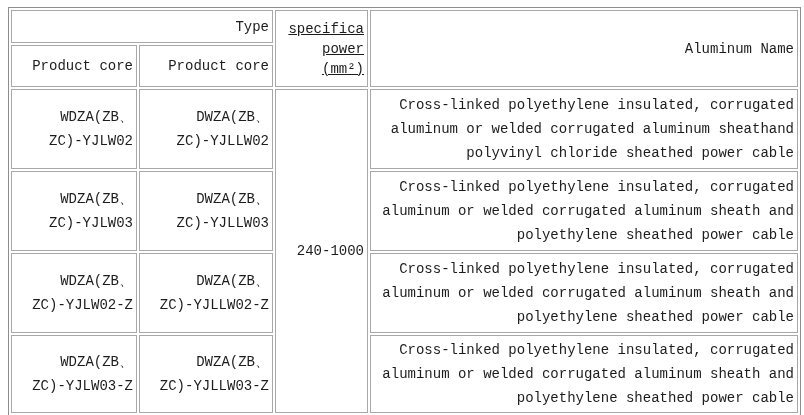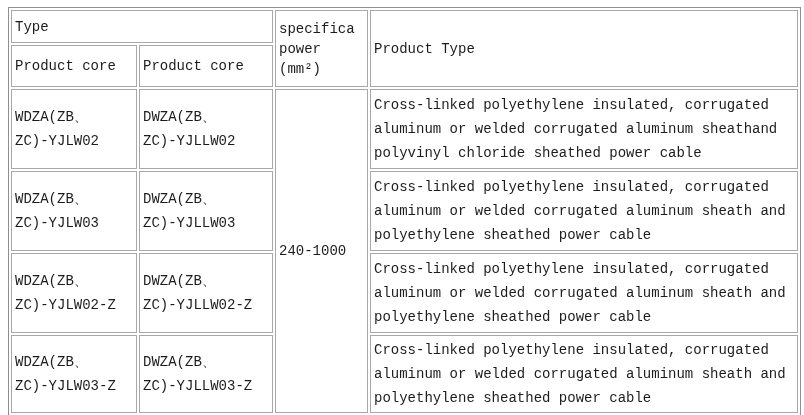--- a/index.html
+++ b/index.html
@@ -18,38 +18,38 @@
   table.spec-table {
     border-collapse: separate;
     border-spacing: 2px;
     border: 1px solid #8f8f8f;
     table-layout: fixed;
     background: #ffffff;
   }
   table.spec-table td {
     border: 1px solid #a8a8a8;
     box-sizing: border-box;
-    text-align: left;
+    text-align: right;
     vertical-align: middle;
     padding: 2px 3px;
     font-size: 14px;
     line-height: 24px;
     overflow: hidden;
   }
   col.c-copper   { width: 126px; }
   col.c-aluminum { width: 134px; }
   col.c-spec     { width: 93px;  }
   col.c-product  { width: 428px; }
 
   tr.h-row-1 { height: 33px; }
   tr.h-row-2 { height: 42px; }
   tr.d-row   { height: 80px; }
   tr.d-row-last { height: 71px; }
 
-  td.spec-header div { line-height: 20px; }
+  td.spec-header div { line-height: 20px; text-decoration: underline; }
   td.product-cell {
     text-align: left;
     vertical-align: middle;
     padding: 2px 2px 2px 5px;
     line-height: 25px;
     word-spacing: 0;
   }
   td.code-cell div { line-height: 24px; }
 </style>
 </head>
@@ -64,21 +64,21 @@
       <col class="c-product">
     </colgroup>
     <tbody>
       <tr class="h-row-1">
         <td colspan="2">Type</td>
         <td rowspan="2" class="spec-header">
           <div>specifica</div>
           <div>power</div>
           <div>(mm²)</div>
         </td>
-        <td rowspan="2">Product Type</td>
+        <td rowspan="2">Aluminum Name</td>
       </tr>
       <tr class="h-row-2">
         <td>Product core</td>
         <td>Product core</td>
       </tr>
 
       <tr class="d-row">
         <td class="code-cell">
           <div>WDZA(ZB、</div>
           <div>ZC)-YJLW02</div>

